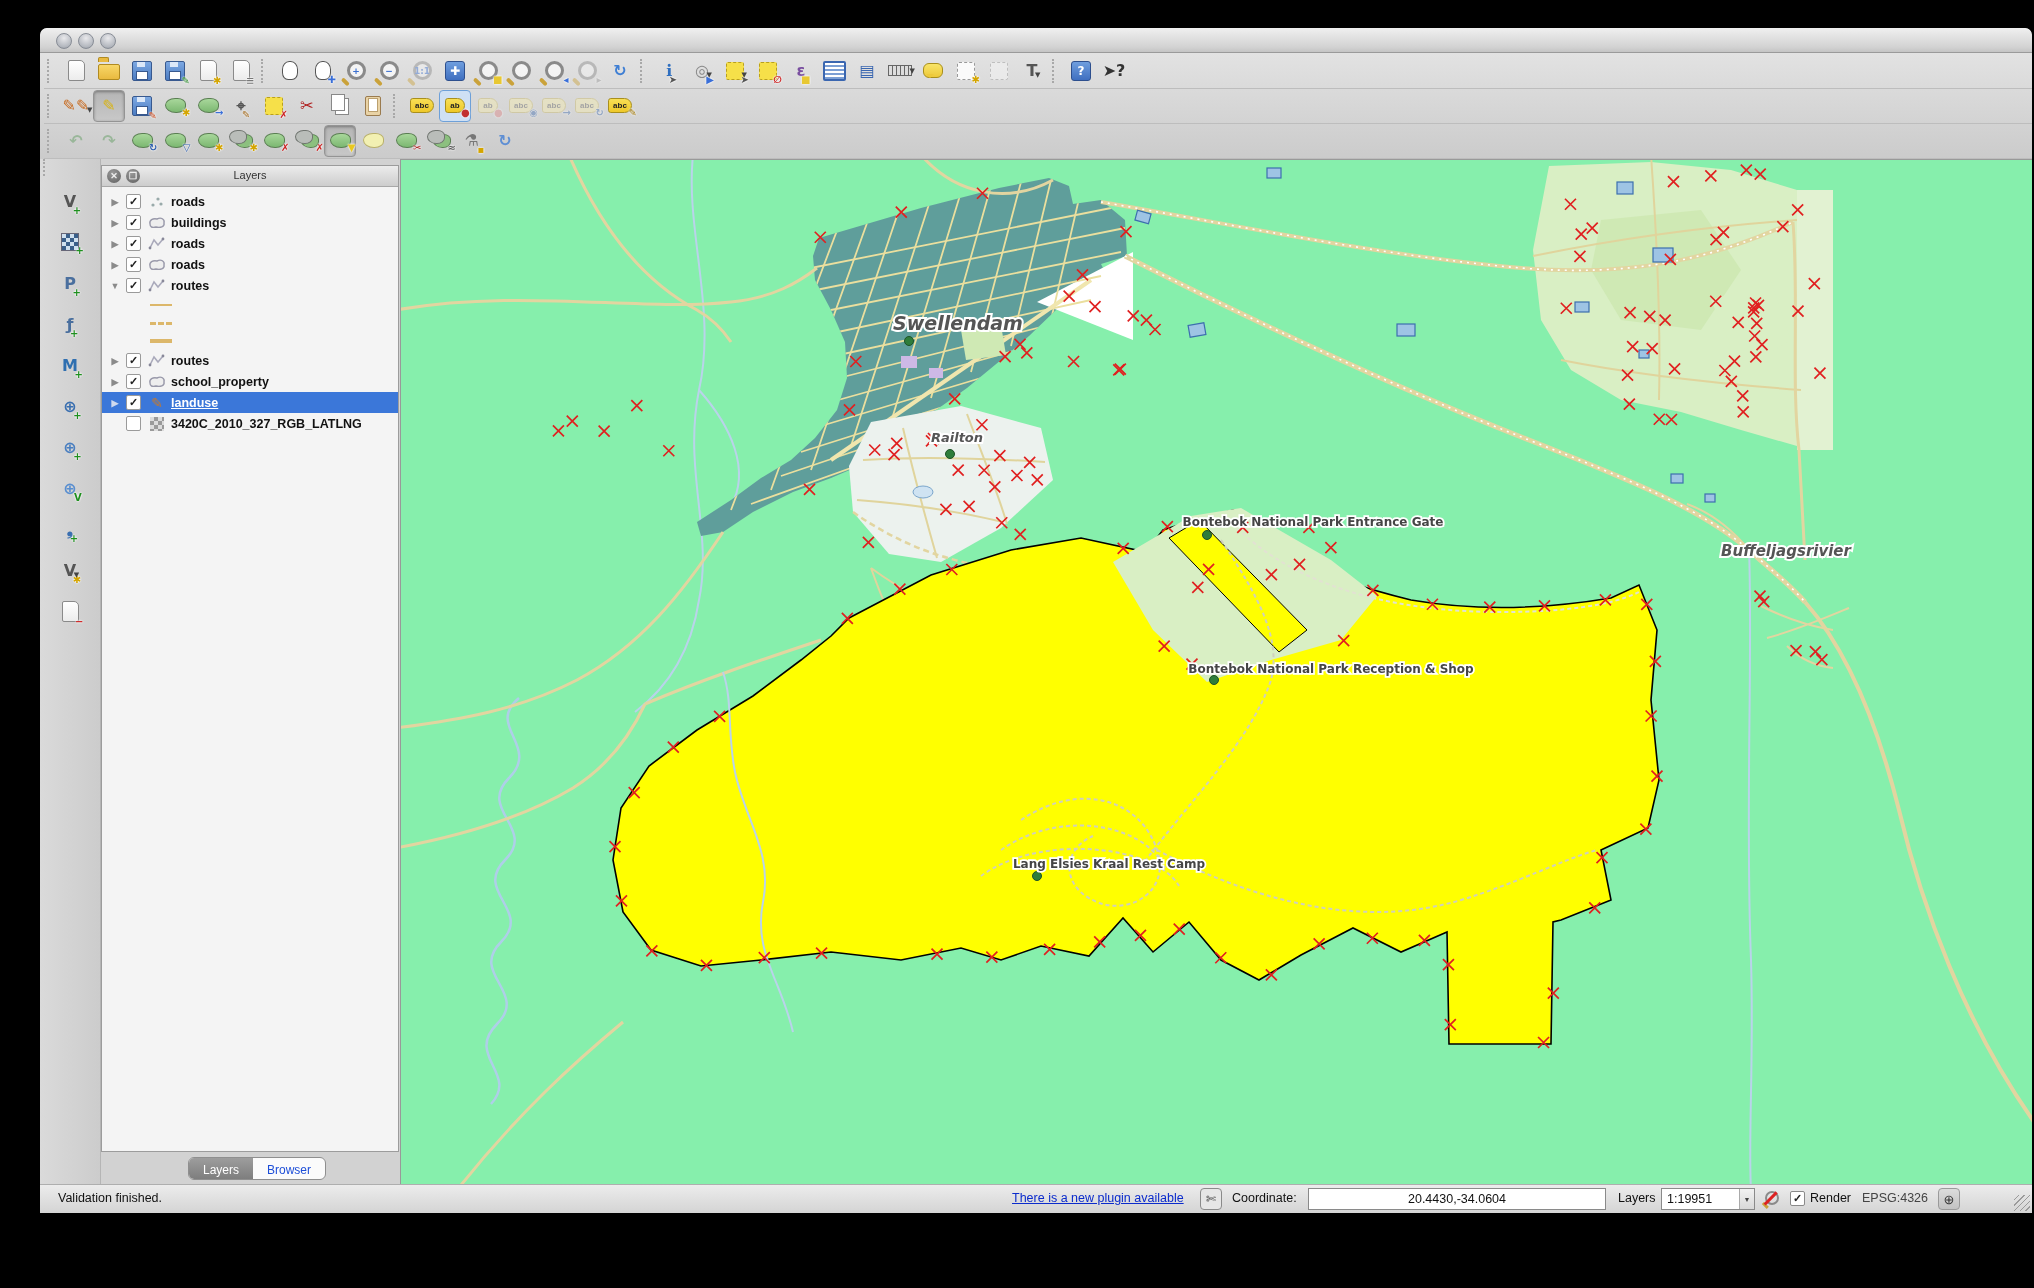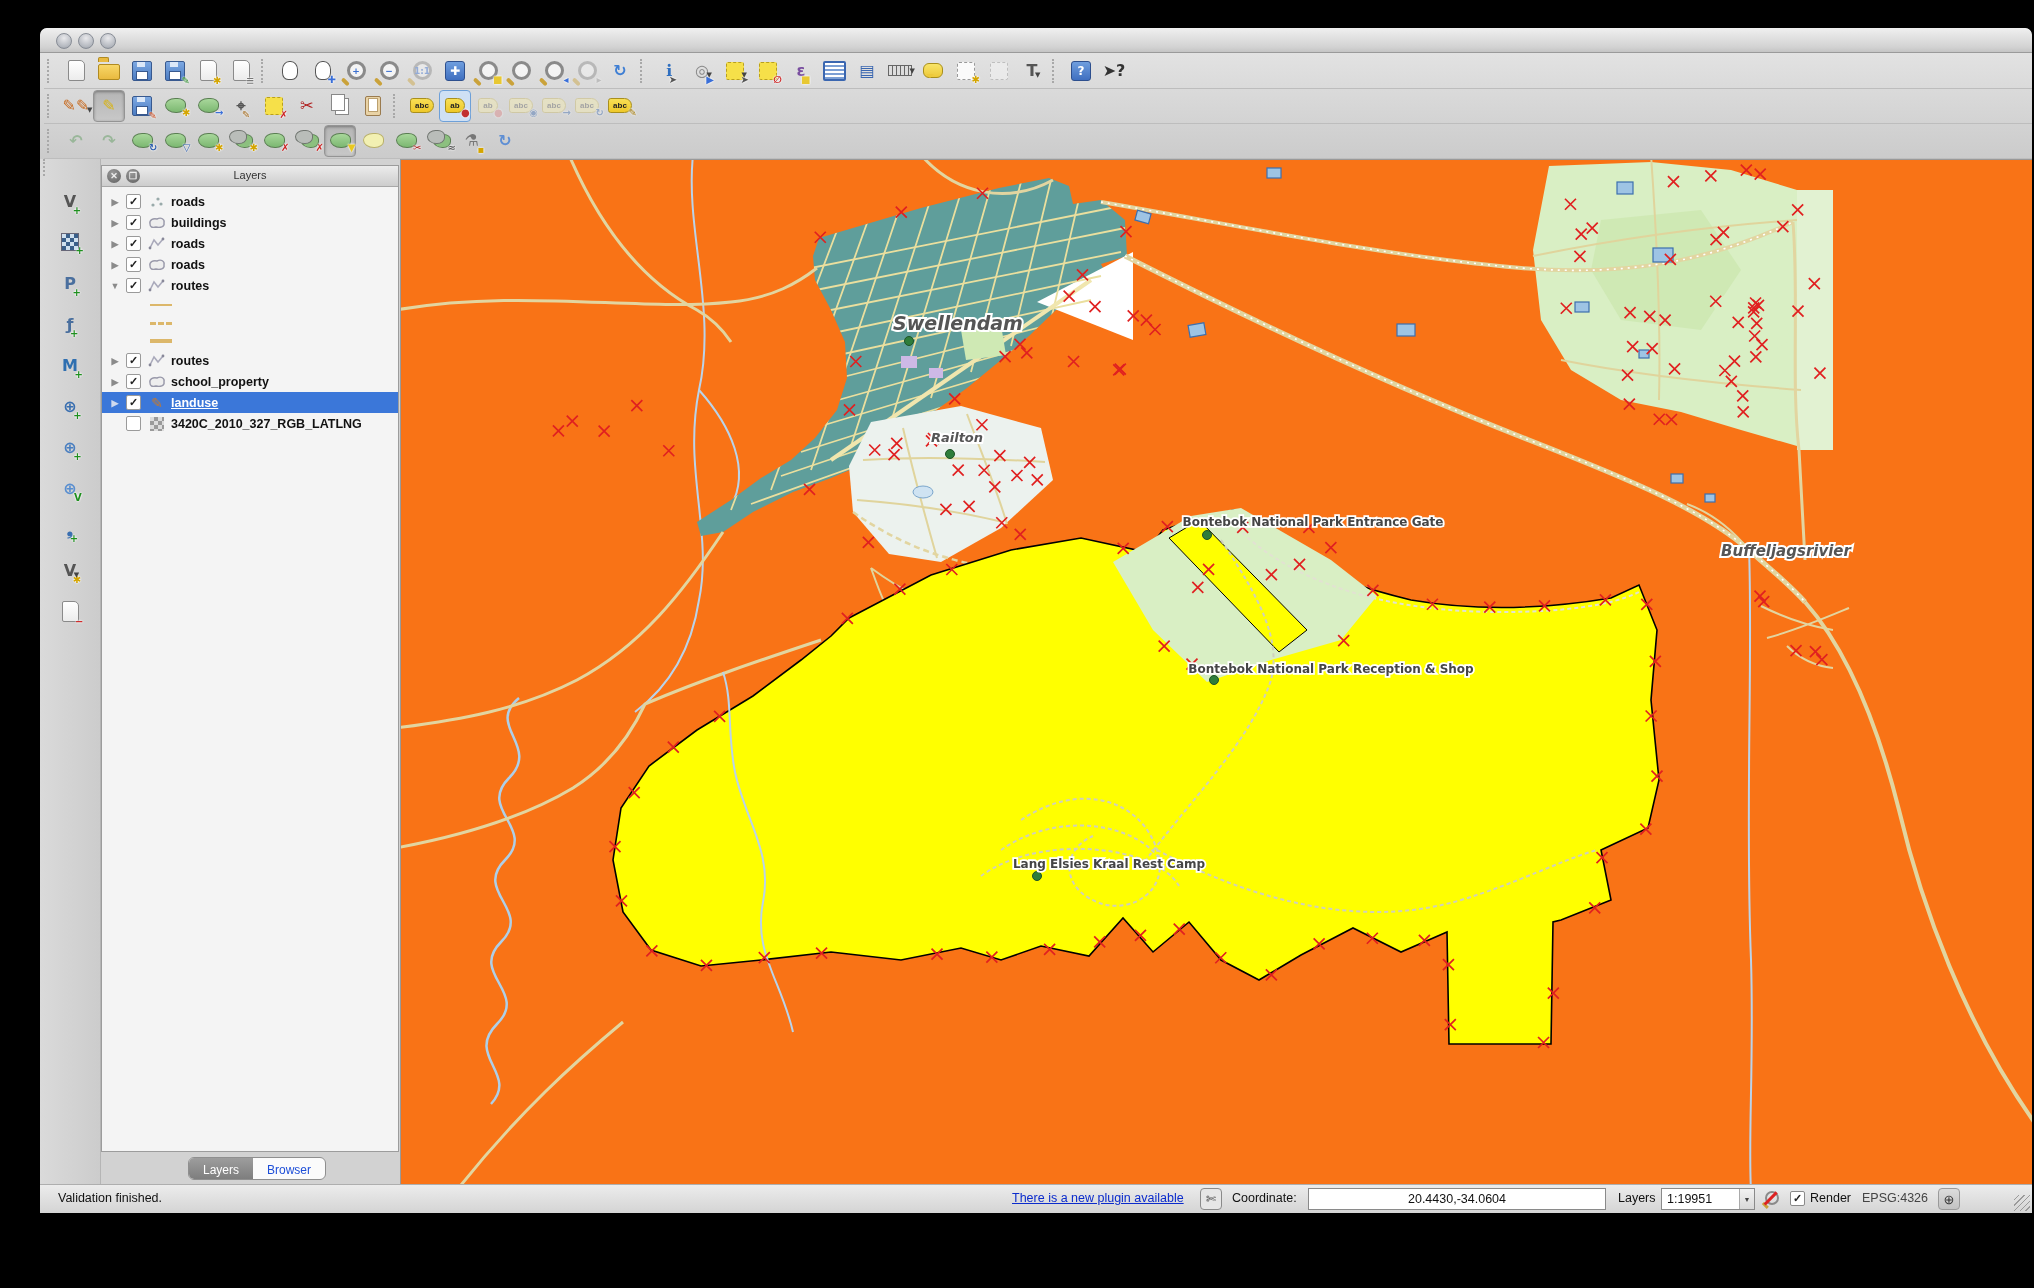--- a/index.html
+++ b/index.html
@@ -96,21 +96,21 @@
   .legend-row{height:18px;display:flex;align-items:center;padding-left:48px;}
   .sw{width:22px;height:0;border-top:2px solid #dcb76a;}
   .sw.dashed{border-top-style:dashed;border-top-width:3px;}
   .sw.thick{border-top-width:4px;}
   
   #panel-tabs{position:absolute;left:148px;top:1129px;height:21px;display:flex;border:1px solid #8f8f8f;
     border-radius:6px;overflow:hidden;background:#fbfbfb;font-size:12px;}
   .ptab{padding:2px 14px 0;display:flex;align-items:center;color:#1d4ed8;}
   .ptab.active{background:linear-gradient(#9d9d9d,#7e7e7e);color:#fff;}
   
-  #map-canvas{position:absolute;left:360px;top:131px;width:1632px;height:1026px;background:#f97316;
+  #map-canvas{position:absolute;left:360px;top:131px;width:1632px;height:1026px;background:#86efac;
     border-left:1px solid #999;border-top:1px solid #999;}
   #map-svg{position:absolute;left:0;top:0;}
   .mlabel{font-family:"DejaVu Sans",sans-serif;paint-order:stroke;stroke:#fff;stroke-width:3.5px;
     fill:#454545;font-weight:600;}
   .mlabel.it{font-style:italic;fill:#555;stroke-width:4px;}
   
   #statusbar{position:absolute;left:0;right:0;bottom:0;height:28px;
     background:linear-gradient(#ececec,#d4d4d4);border-top:1px solid #aeaeae;font-size:12.5px;color:#111;margin-top:24px;}
   #status-msg{position:absolute;left:18px;top:6px;}
   #plugin-link{position:absolute;left:972px;top:6px;color:#0b2bcc;text-decoration:underline;}

